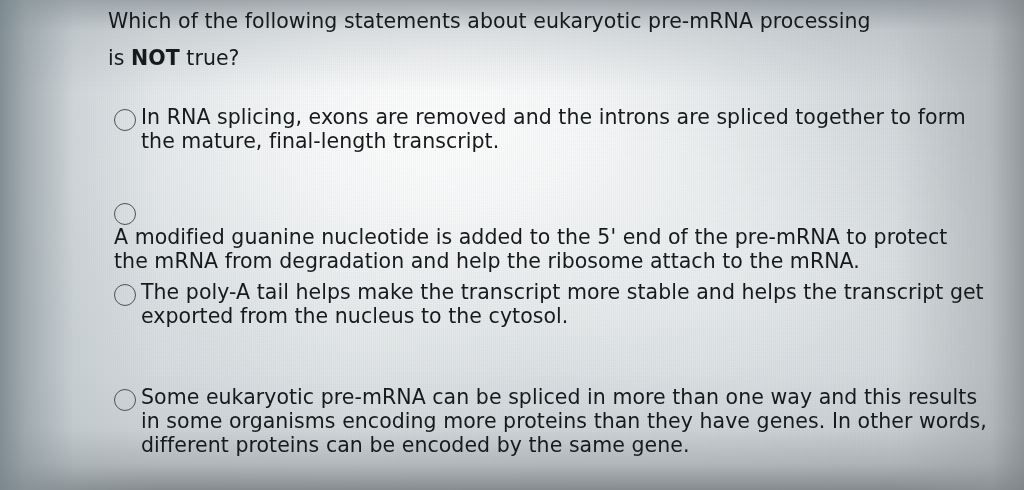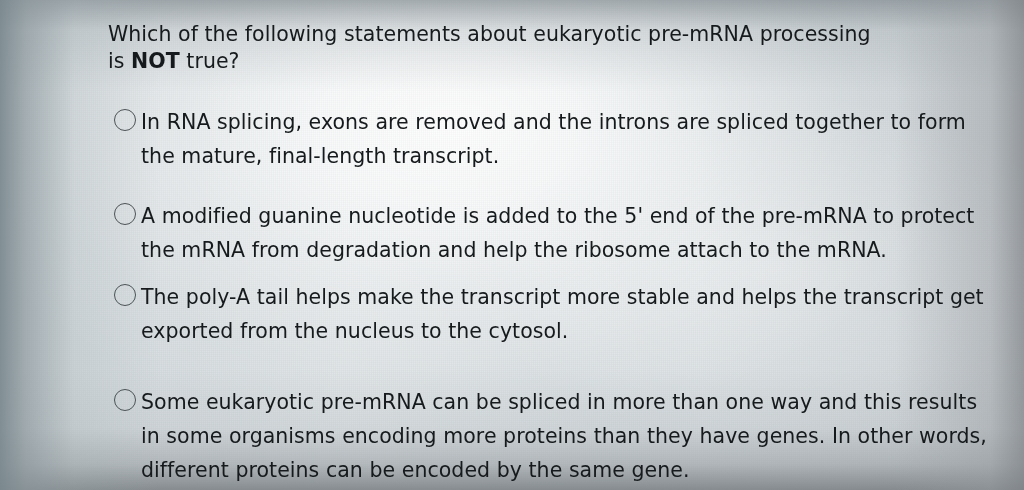--- a/index.html
+++ b/index.html
@@ -84,63 +84,63 @@
   
   .content-layer {
     position: absolute;
     inset: 0;
     color: #161a1c;
   }
 
   .question-stem {
     position: absolute;
     left: 108px;
-    top: 21px;
+    top: 3px;
     width: 810px;
     font-size: 20.5px;
-    line-height: 27px;
+    line-height: 37px;
     letter-spacing: 0.05px;
     white-space: pre-wrap;
   }
   .question-stem .emphasis { font-weight: 700; }
 
   .options-list {
     position: absolute;
     left: 0;
     top: 0;
     width: 1024px;
   }
 
   .option-row {
     position: absolute;
     display: flex;
     align-items: flex-start;
     left: 114px;
   }
 
   .option-row[data-index="0"] { top: 105px; }
-  .option-row[data-index="1"] { top: 199px; }
+  .option-row[data-index="1"] { top: 199px; flex-direction: column; }
   .option-row[data-index="2"] { top: 280px; }
   .option-row[data-index="3"] { top: 385px; }
 
   .radio-circle {
     flex: 0 0 auto;
     width: 22px;
     height: 22px;
     margin-top: 4px;
     margin-right: 5px;
     border: 1.6px solid #4c5356;
     border-radius: 50%;
     background: transparent;
     box-sizing: border-box;
   }
 
   .option-text {
     font-size: 20.5px;
-    line-height: 34px;
+    line-height: 24px;
     letter-spacing: 0.05px;
     white-space: pre-wrap;
     max-width: 852px;
   }
 
   
   .band-overlay {
     position: absolute;
     inset: 0;
     background:

